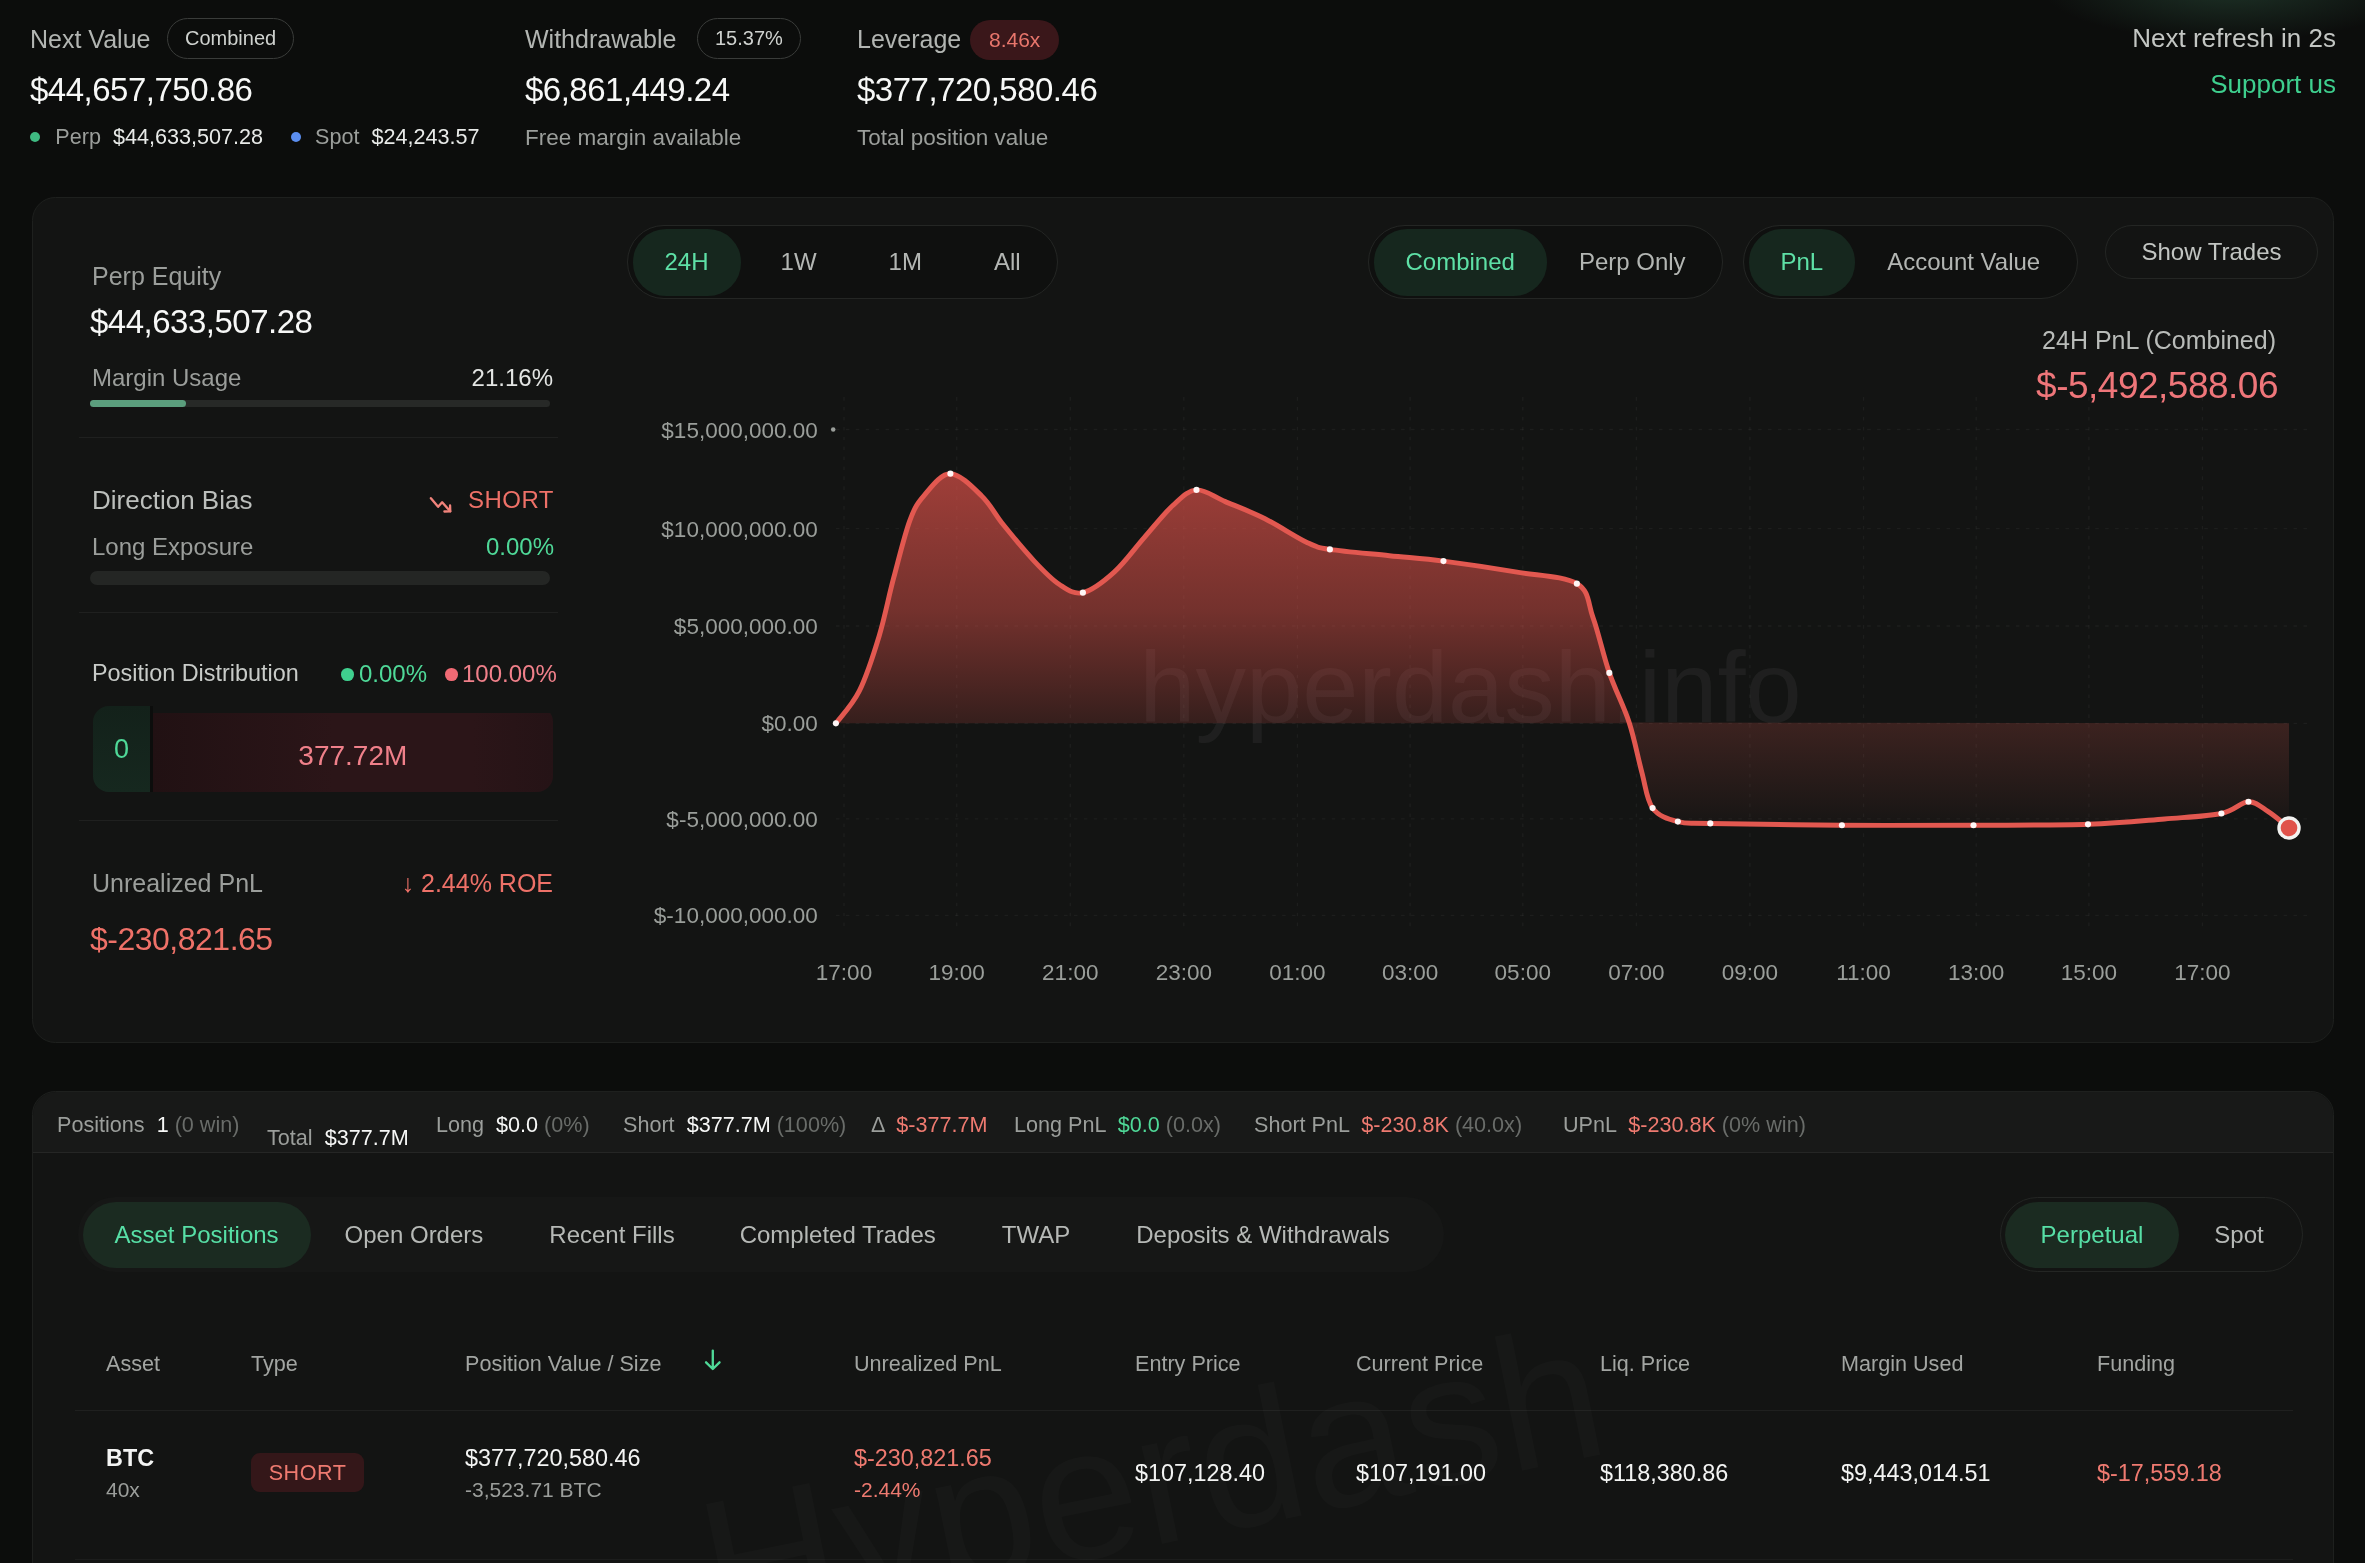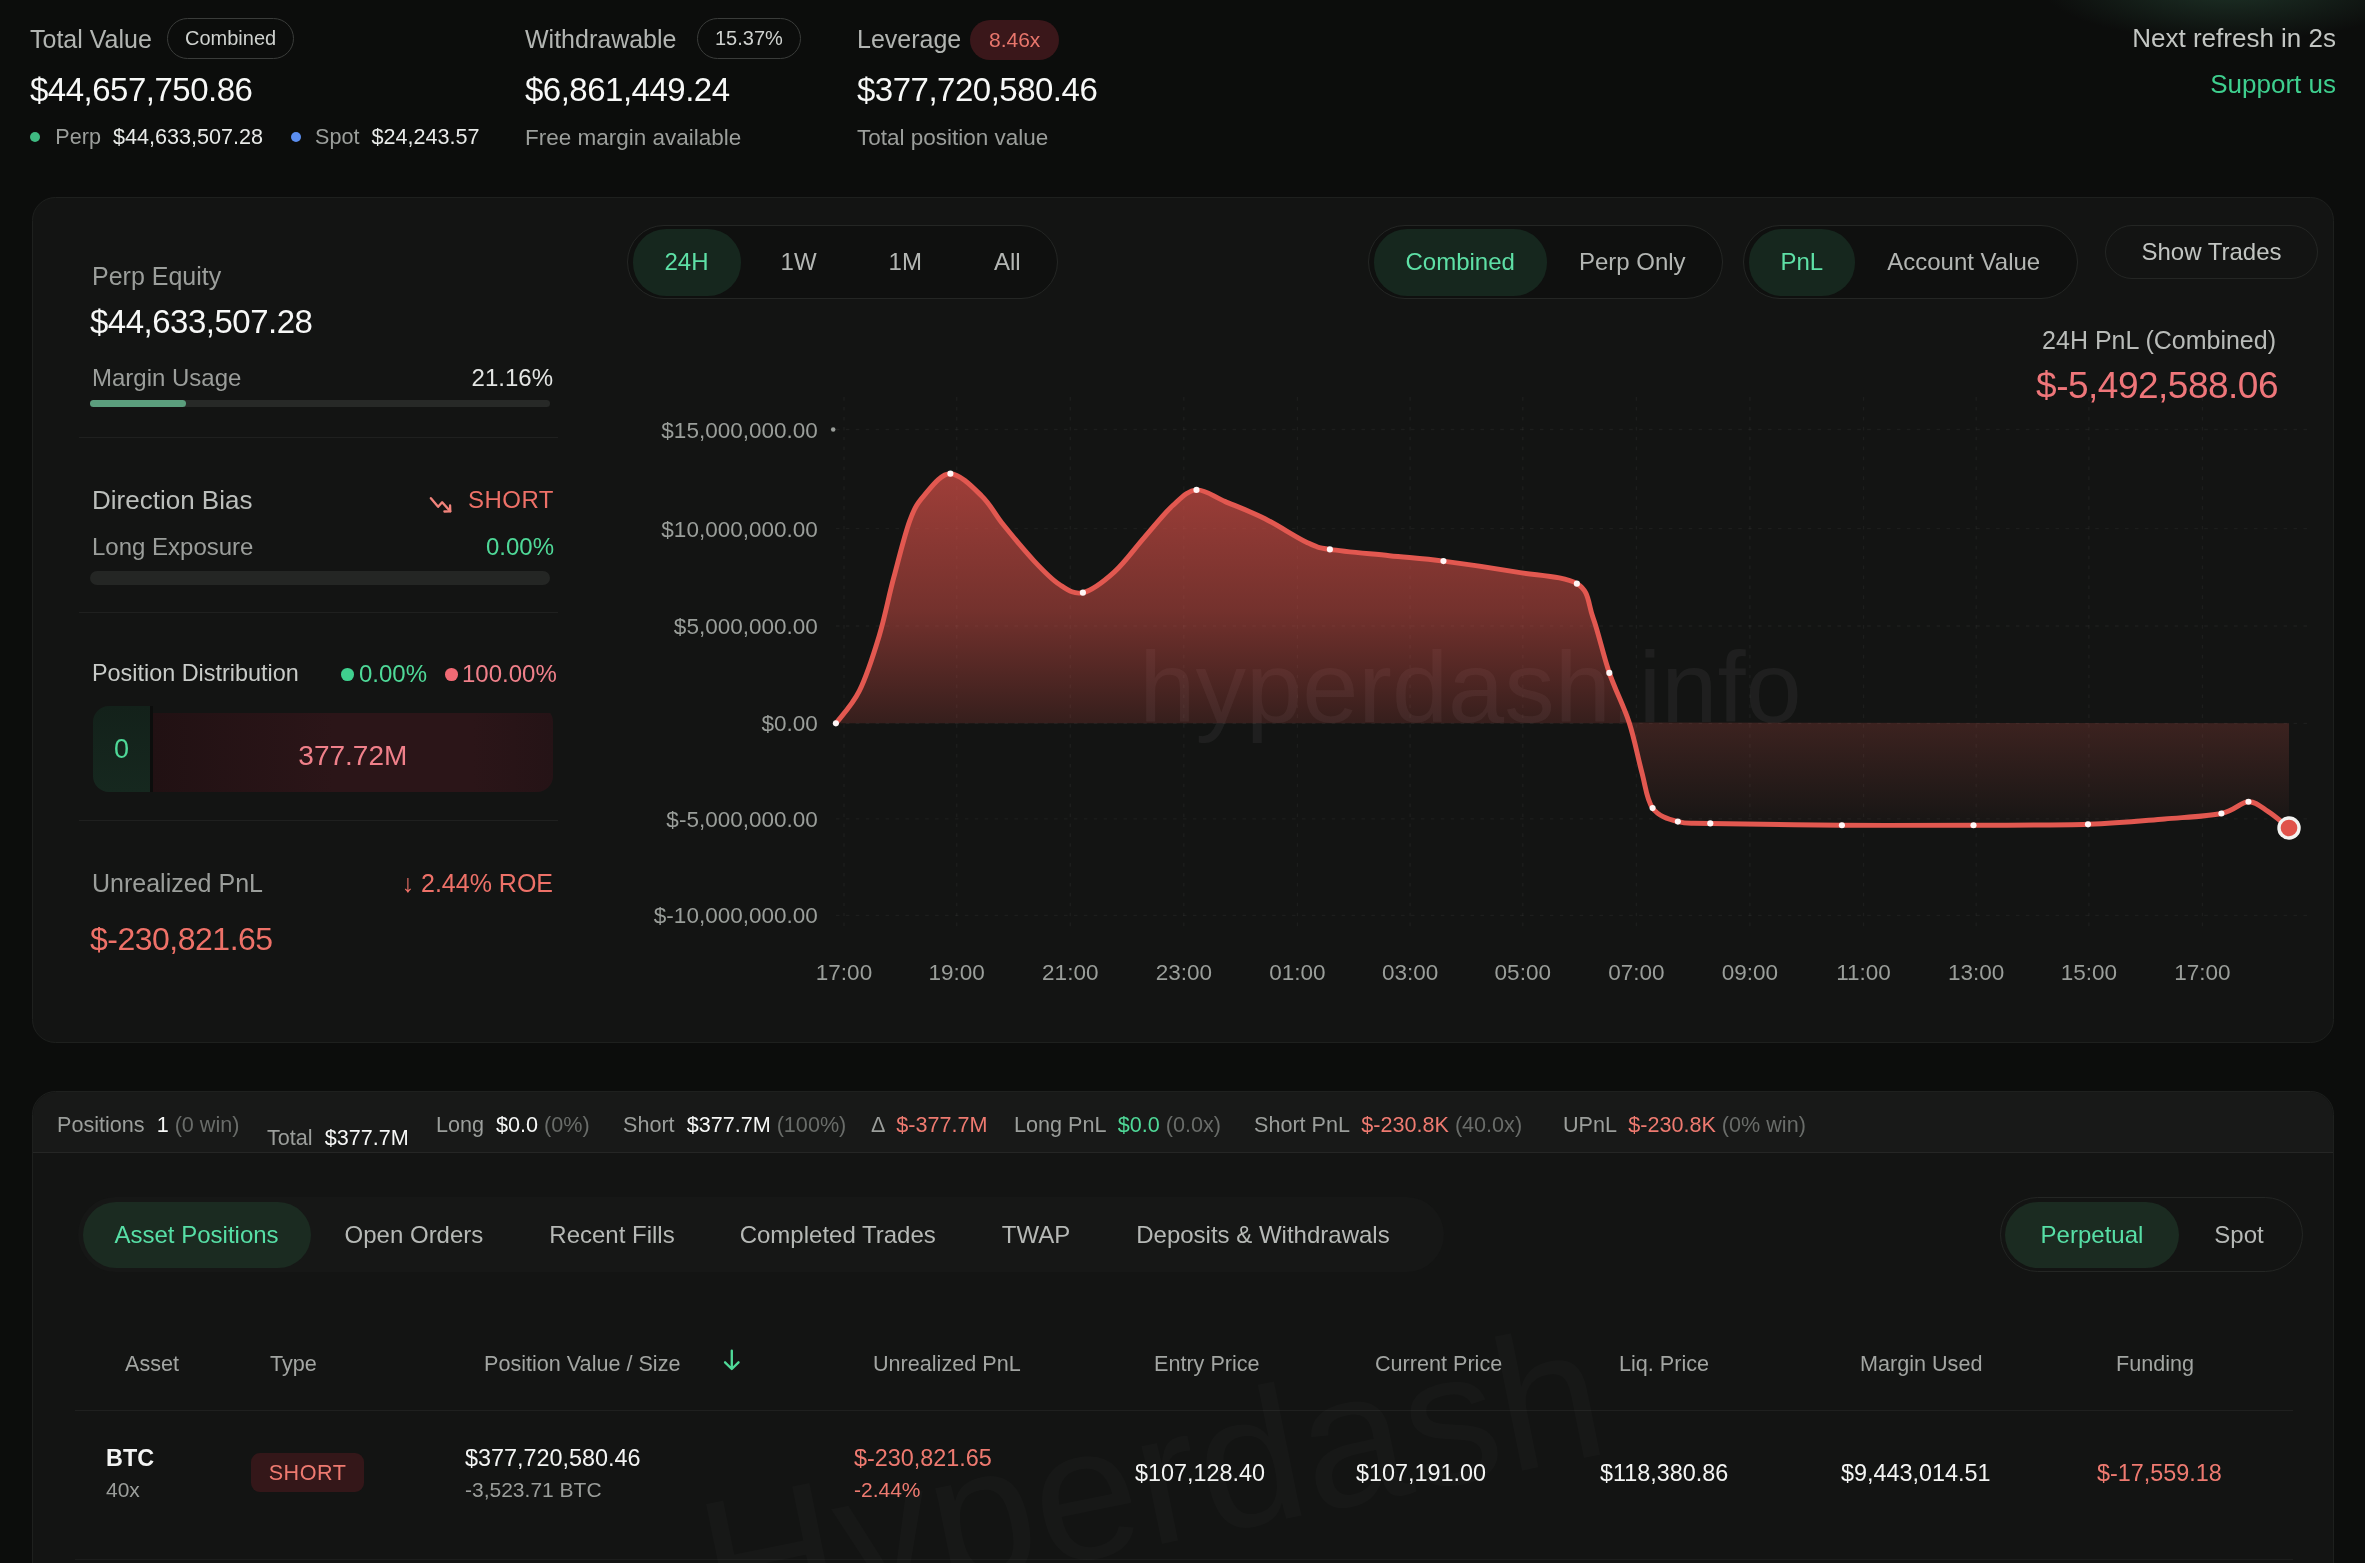--- a/index.html
+++ b/index.html
@@ -14,37 +14,37 @@
 .dim { color:#696c69; }
 .grn { color:#4fd998; }
 .red { color:#ee7a70; }
 .wht { color:#f7f8f7; }
 .bignum { font-size:33px; color:#f7f8f7; letter-spacing:-0.5px; }
 .pill { display:inline-flex; align-items:center; justify-content:center;
   border:1.4px solid #3a3c3a; border-radius:901px; color:#cfd2cf; font-size:20px;
   height:41px; padding:0 17px; }
 .pill.redp { border:none; background:#3a171a; color:#e8766c; height:40px; font-size:21px; padding:0 19px; }
 .dot { display:inline-block; width:10px; height:10px; border-radius:50%; vertical-align:middle; }
-.card { background:#131413; border:0.9px solid #1e201e; border-radius:23.4px;padding-left:19px; }
+.card { background:#131413; border:0.9px solid #1e201e; border-radius:23.4px; }
 .seg { display:flex; align-items:center; background:#0f100f; border:0.9px solid #242624; border-radius:38px; padding:0 4.5px; }
 .seg .it { display:flex; align-items:center; justify-content:center; height:67px;
   padding:0 32px; border-radius:33px; color:#b3b6b3; font-size:24px; white-space:nowrap; }
 .seg .sel { background:#16271e; color:#5ee0a6; }
 .btnpill { display:flex; align-items:center; justify-content:center; border:0.9px solid #242624;
   border-radius:38px; color:#c2c5c2; font-size:24px; }
 .bar { border-radius:901px; background:#272927; }
 .divider { height:0.9px; background:rgba(255,255,255,0.055); }
 .stats span { white-space:pre; }
 </style>
 </head>
 <body>
 <div class="page">
   <div class="a glow"></div>
 
-  <div class="a" style="left:30px; top:25px;"><span class="lbl">Total Value</span></div>
+  <div class="a" style="left:30px; top:25px;"><span class="lbl">Next Value</span></div>
   <div class="a pill" style="left:167px; top:18px;">Combined</div>
   <div class="a bignum" style="left:30px; top:71px;">$44,657,750.86</div>
   <div class="a" style="left:30px; top:124px; font-size:21.6px;">
     <span class="dot" style="background:#3fba82; margin-right:15.3px; position:relative; top:-1.8px;"></span><span class="mut">Perp&nbsp;&nbsp;</span><span style="color:#e8eae8;">$44,633,507.28</span>
     <span class="dot" style="background:#5b8ef0; margin-left:21.6px; margin-right:14.4px; position:relative; top:-1.8px;"></span><span class="mut">Spot&nbsp;&nbsp;</span><span style="color:#e8eae8;">$24,243.57</span>
   </div>
 
   <div class="a" style="left:525px; top:25px;"><span class="lbl">Withdrawable</span></div>
   <div class="a pill" style="left:697px; top:18px;">15.37%</div>
   <div class="a bignum" style="left:525px; top:71px;">$6,861,449.24</div>

